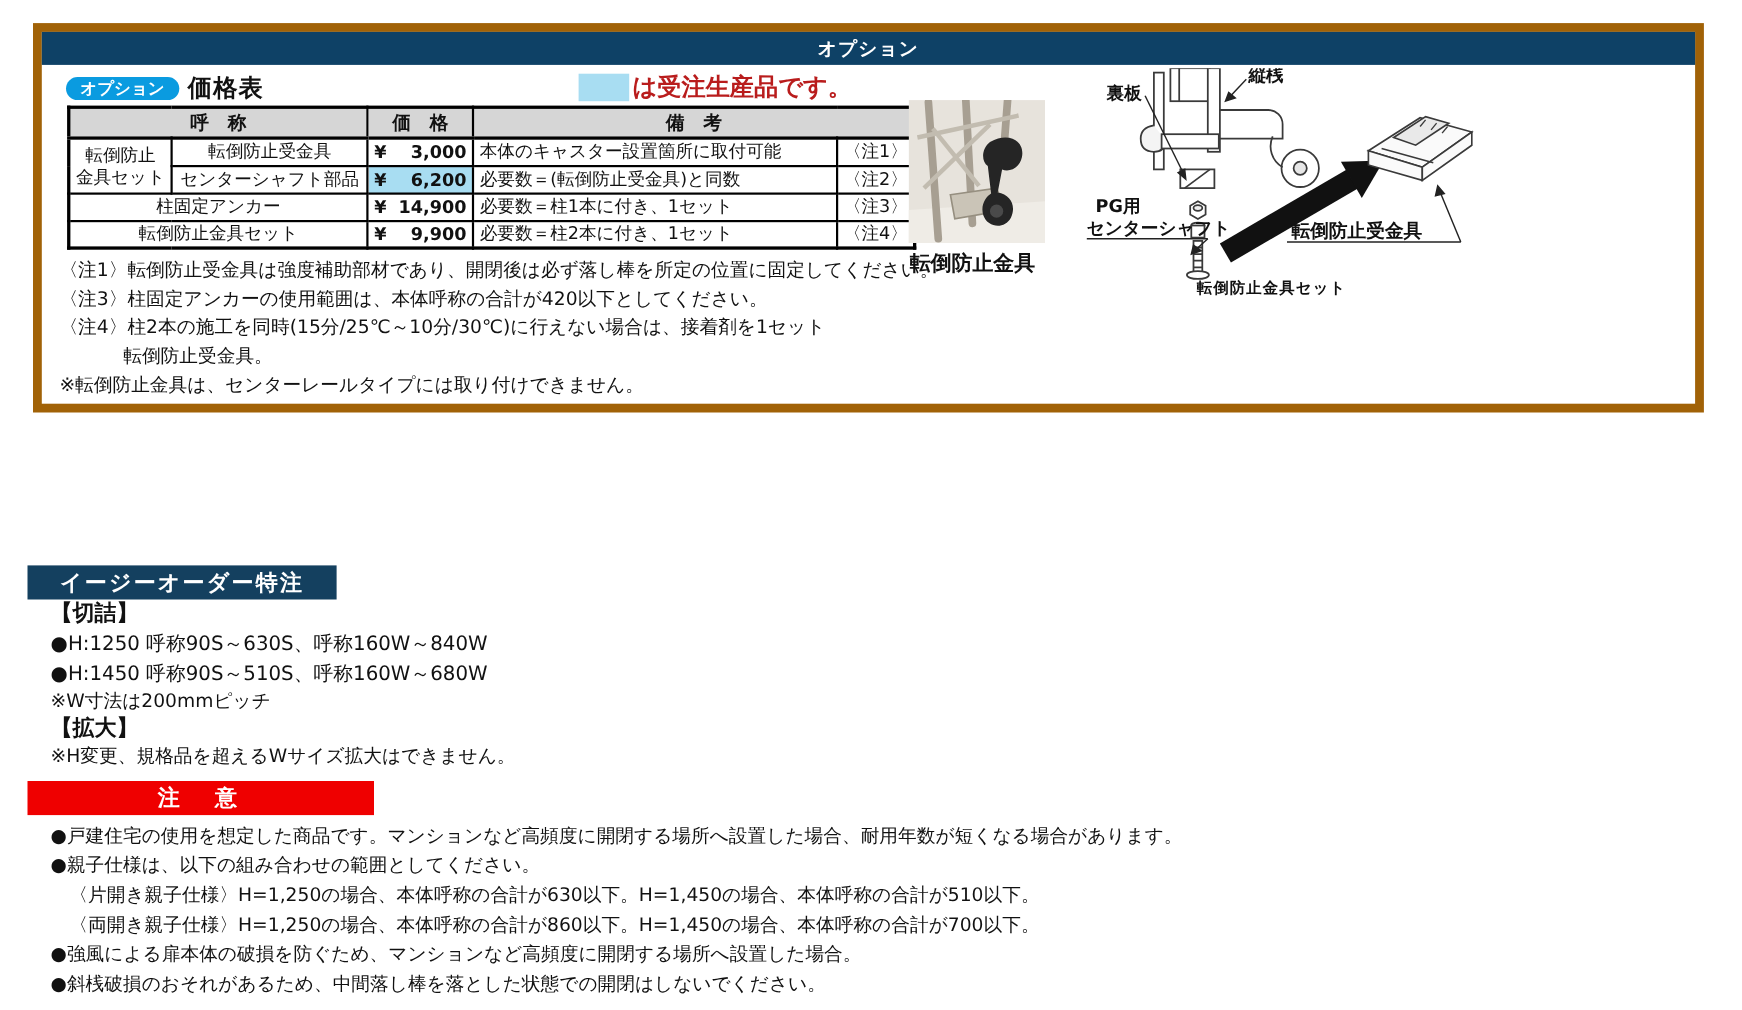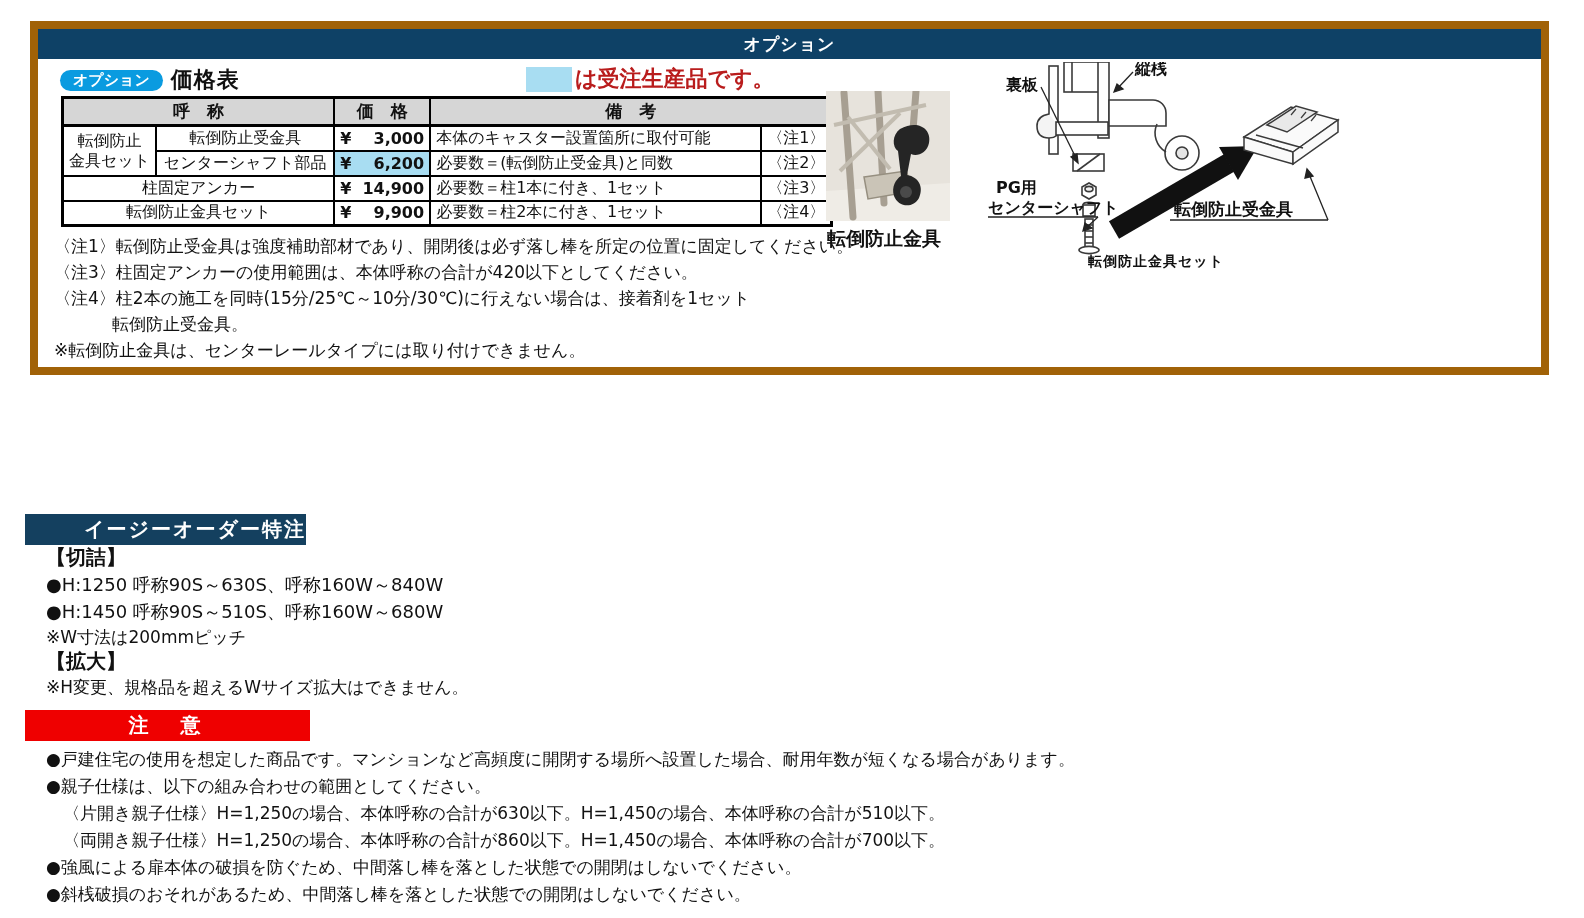--- a/index.html
+++ b/index.html
@@ -59,22 +59,22 @@
   .diagram-caption{
     position:absolute;left:938px;top:224px;width:360px;text-align:center;
     font-size:14px;font-weight:bold;letter-spacing:1px;
   }
 
   
   .sec-bar{
     position:absolute;display:flex;align-items:center;justify-content:center;
     color:#fff;font-size:20px;font-weight:bold;letter-spacing:2px;
   }
-  .easy-bar{left:25px;top:514px;width:281px;height:31px;background:#14405f;justify-content:flex-end;}
-  .red-bar{left:25px;top:710px;width:285px;height:31px;background:#ef0000;letter-spacing:6px;}
+  .easy-bar{left:25px;top:514px;width:281px;height:31px;background:#14405f;}
+  .red-bar{left:25px;top:710px;width:315px;height:31px;background:#ef0000;letter-spacing:6px;}
   .doc-line{position:absolute;left:25px;font-size:17px;white-space:nowrap;margin-left:21px;}
   .doc-line.big{font-size:20px;font-weight:bold;}
   .doc-line.md{font-size:18px;}
   .doc-line.ind{left:42px;}
 </style>
 </head>
 <body>
 
 <div class="frame">
 
@@ -262,14 +262,14 @@
 <div class="doc-line big" style="top:648px">【拡大】</div>
 <div class="doc-line" style="top:676px">※H変更、規格品を超えるWサイズ拡大はできません。</div>
 
 <div class="sec-bar red-bar">
   <span>注　意</span>
 </div>
 <div class="doc-line" style="top:748px">●戸建住宅の使用を想定した商品です。マンションなど高頻度に開閉する場所へ設置した場合、耐用年数が短くなる場合があります。</div>
 <div class="doc-line" style="top:775px">●親子仕様は、以下の組み合わせの範囲としてください。</div>
 <div class="doc-line ind" style="top:802px">〈片開き親子仕様〉H=1,250の場合、本体呼称の合計が630以下。H=1,450の場合、本体呼称の合計が510以下。</div>
 <div class="doc-line ind" style="top:829px">〈両開き親子仕様〉H=1,250の場合、本体呼称の合計が860以下。H=1,450の場合、本体呼称の合計が700以下。</div>
-<div class="doc-line" style="top:856px">●強風による扉本体の破損を防ぐため、中間落し棒を落とした状態での開閉はしないでください。</div>
+<div class="doc-line" style="top:856px">●強風による扉本体の破損を防ぐため、マンションなど高頻度に開閉する場所へ設置した場合。</div>
 <div class="doc-line" style="top:883px">●斜桟破損のおそれがあるため、中間落し棒を落とした状態での開閉はしないでください。</div>
 
 </body></html>

